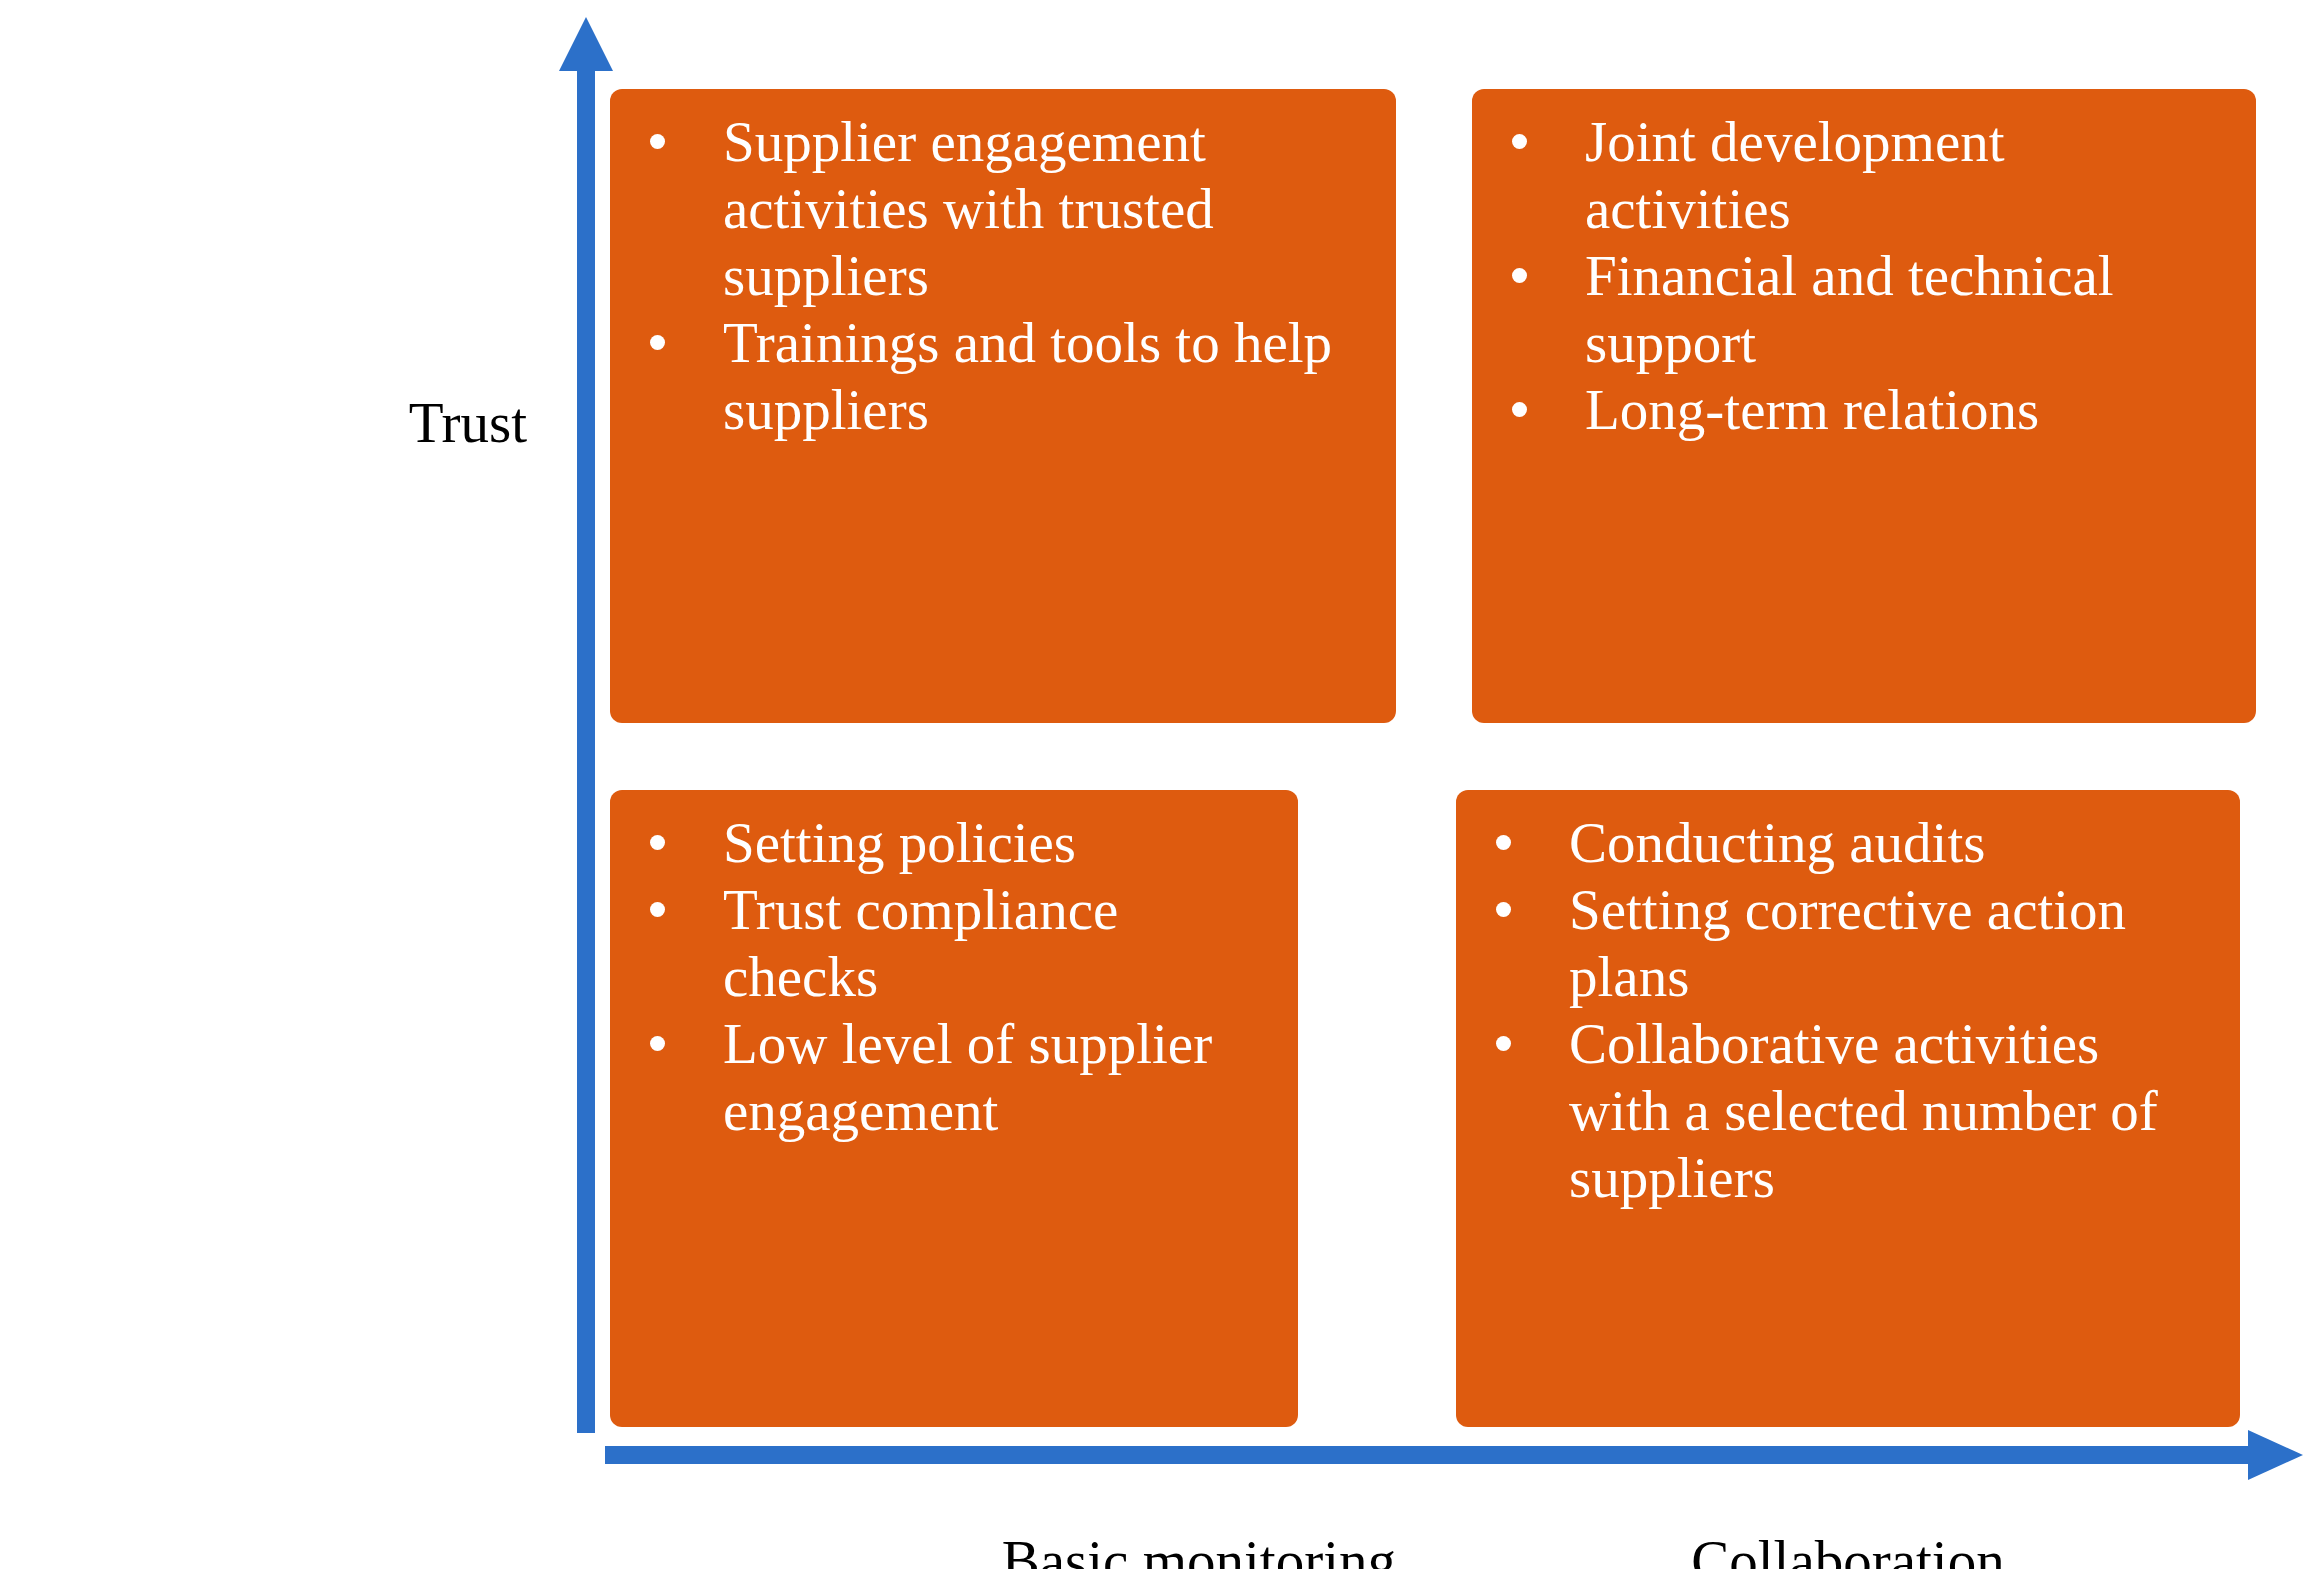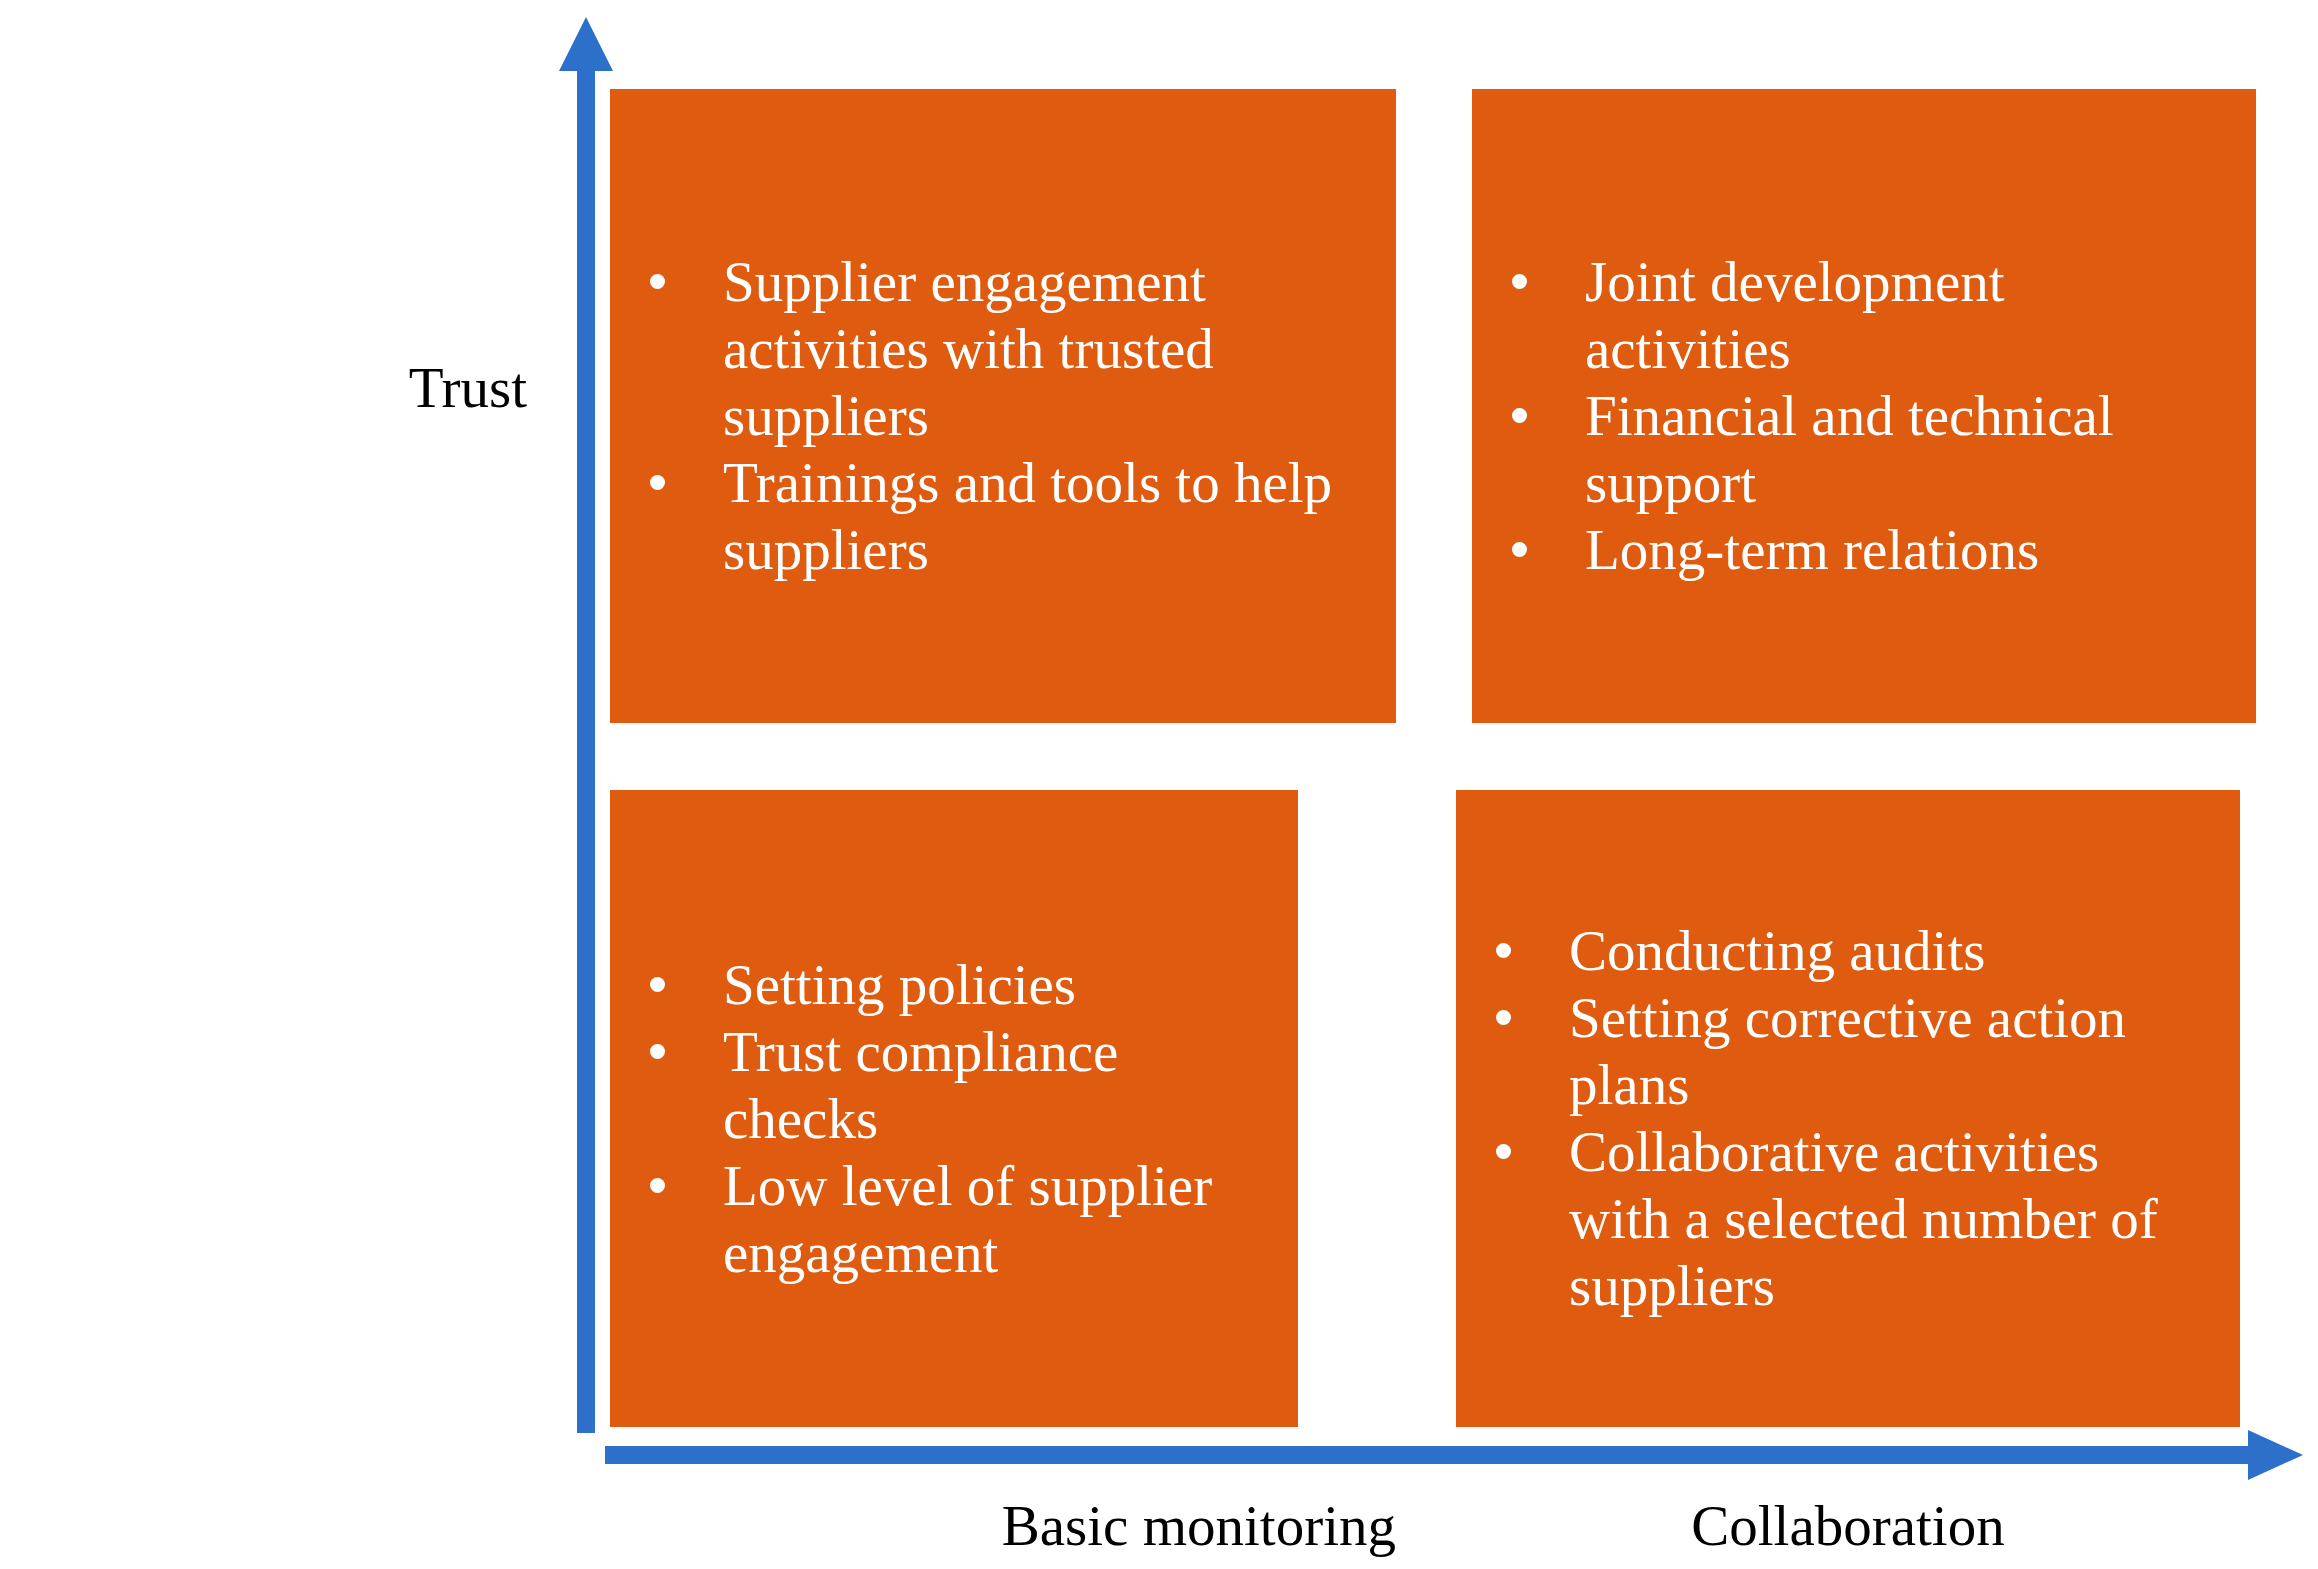--- a/index.html
+++ b/index.html
@@ -46,21 +46,22 @@
     border-bottom:25px solid transparent;
     border-left:55px solid var(--axis);
   }
   
   .quad{
     position:absolute;
     background:var(--box);
     color:var(--box-text);
     display:flex;
     flex-direction:column;
-    justify-content:center;
+    justify-content:flex-start;
+    border-radius:12px;
   }
   .quad.tl{left:610px;  top:89px;  width:786px; height:634px;}
   .quad.tr{left:1456px; top:89px;  width:784px; height:634px;margin-left:16px;}
   .quad.bl{left:610px;  top:790px; width:688px; height:637px;}
   .quad.br{left:1456px; top:790px; width:784px; height:637px;}
   .quad ul{
     list-style:none;
     margin:0;
     padding:19px 46px 0 0;
   }
@@ -81,20 +82,21 @@
     display:inline-block;
     white-space:pre-line;
     vertical-align:top;
   }
   
   .label{
     position:absolute;
     color:var(--label-text);
     font-size:57px;
     line-height:69px;
+    margin-top:35px;
   }
   .label.trust{left:145px; top:353px; width:382px; text-align:right;}
   .label.contractual{left:7.6px; top:1078px; width:554px; text-align:right;}
   .label.basic{left:610px; top:1491px; width:786px; text-align:right;}
   .label.collab{left:1456px; top:1491px; width:784px; text-align:center;}
 </style>
 </head>
 <body>
 
 <div class="canvas">

